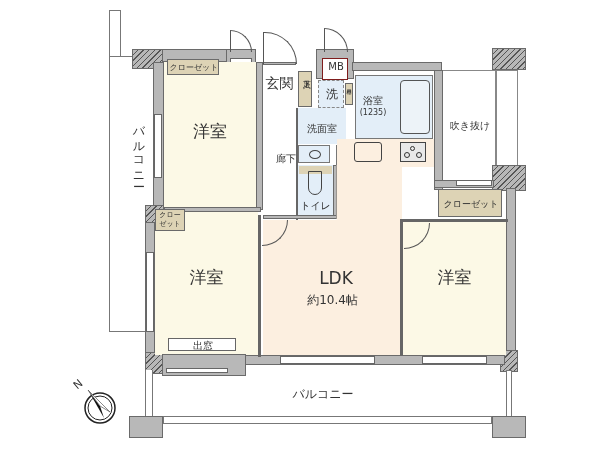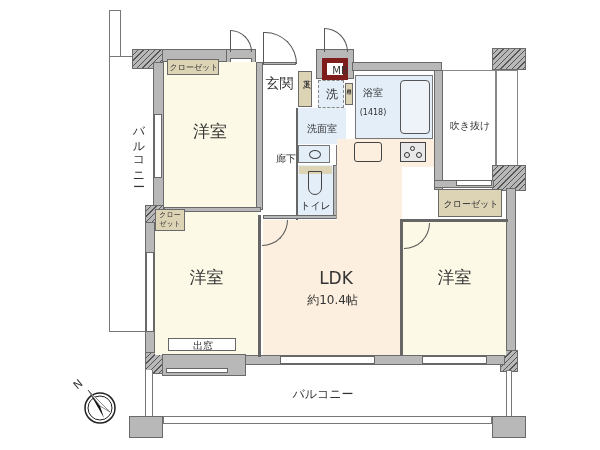--- a/index.html
+++ b/index.html
@@ -44,21 +44,21 @@
 <div class="wall" style="left:226px;top:49px;width:30px;height:28px;"></div>
 <div class="room white" style="left:230px;top:58px;width:22px;height:16px;border:1px solid #666;">
   <div class="lbl xs" style="left:0;top:2px;width:22px;font-size:7px;">トランク</div>
 </div>
 <div class="door" style="left:230px;top:30px;width:22px;height:22px;border-radius:0 22px 0 0;border-bottom:none;border-left:1px solid #555;"></div>
 
 <div class="wall" style="left:256px;top:62px;width:40px;height:3px;"></div>
 <div class="door" style="left:263px;top:32px;width:34px;height:32px;border-radius:0 34px 0 0;border-bottom:none;"></div>
 
 <div class="wall" style="left:316px;top:49px;width:38px;height:30px;"></div>
-<div class="room white" style="left:322px;top:58px;width:26px;height:22px;border:5px solid #7f1d1d;">
+<div class="room white" style="left:322px;top:58px;width:26px;height:22px;border:1px solid #7f1d1d;">
   <div class="lbl sm" style="left:0;top:2px;width:26px;">MB</div>
 </div>
 <div class="door" style="left:324px;top:28px;width:24px;height:24px;border-radius:0 24px 0 0;border-bottom:none;border-left:1px solid #555;"></div>
 
 <div class="wall" style="left:352px;top:62px;width:90px;height:9px;"></div>
 
 <div class="wall hatch" style="left:492px;top:48px;width:34px;height:22px;"></div>
 <div class="room white" style="left:442px;top:70px;width:54px;height:112px;border:1px solid #888;">
   <div class="lbl sm" style="left:0;top:48px;width:54px;">吹き抜け</div>
 </div>
@@ -108,22 +108,22 @@
 </div>
 <div class="room blue" style="left:298px;top:145px;width:32px;height:18px;border:1px solid #777;">
   <div class="abs" style="left:10px;top:4px;width:12px;height:9px;border:1px solid #444;border-radius:50%;"></div>
 </div>
 <div class="room white" style="left:336px;top:145px;width:13px;height:20px;border:1px solid #777;">
   <div class="lbl xs" style="left:0;top:0;width:11px;">P</div>
   <div class="lbl xs" style="left:0;top:9px;width:11px;">S</div>
 </div>
 
 <div class="room blue" style="left:355px;top:75px;width:78px;height:64px;border:1px solid #777;">
-  <div class="lbl sm" style="left:2px;top:10px;width:30px;">浴室</div>
-  <div class="lbl xs" style="left:0;top:32px;width:34px;">(1418)</div>
+  <div class="lbl sm" style="left:2px;top:18px;width:30px;">浴室</div>
+  <div class="lbl xs" style="left:0;top:32px;width:34px;">(1235)</div>
   <div class="abs" style="left:44px;top:4px;width:30px;height:54px;border:1px solid #555;border-radius:4px;background:#edf3f8;"></div>
 </div>
 
 <div class="room blue" style="left:298px;top:165px;width:35px;height:50px;">
   <div class="abs tan" style="left:1px;top:1px;width:33px;height:8px;border:none;"></div>
   <div class="abs" style="left:10px;top:6px;width:14px;height:24px;border:1px solid #444;border-radius:0 0 10px 10px;"></div>
   <div class="lbl sm" style="left:0;top:34px;width:35px;">トイレ</div>
 </div>
 <div class="wall" style="left:333px;top:165px;width:4px;height:52px;"></div>
 <div class="wall" style="left:263px;top:215px;width:74px;height:4px;"></div>

